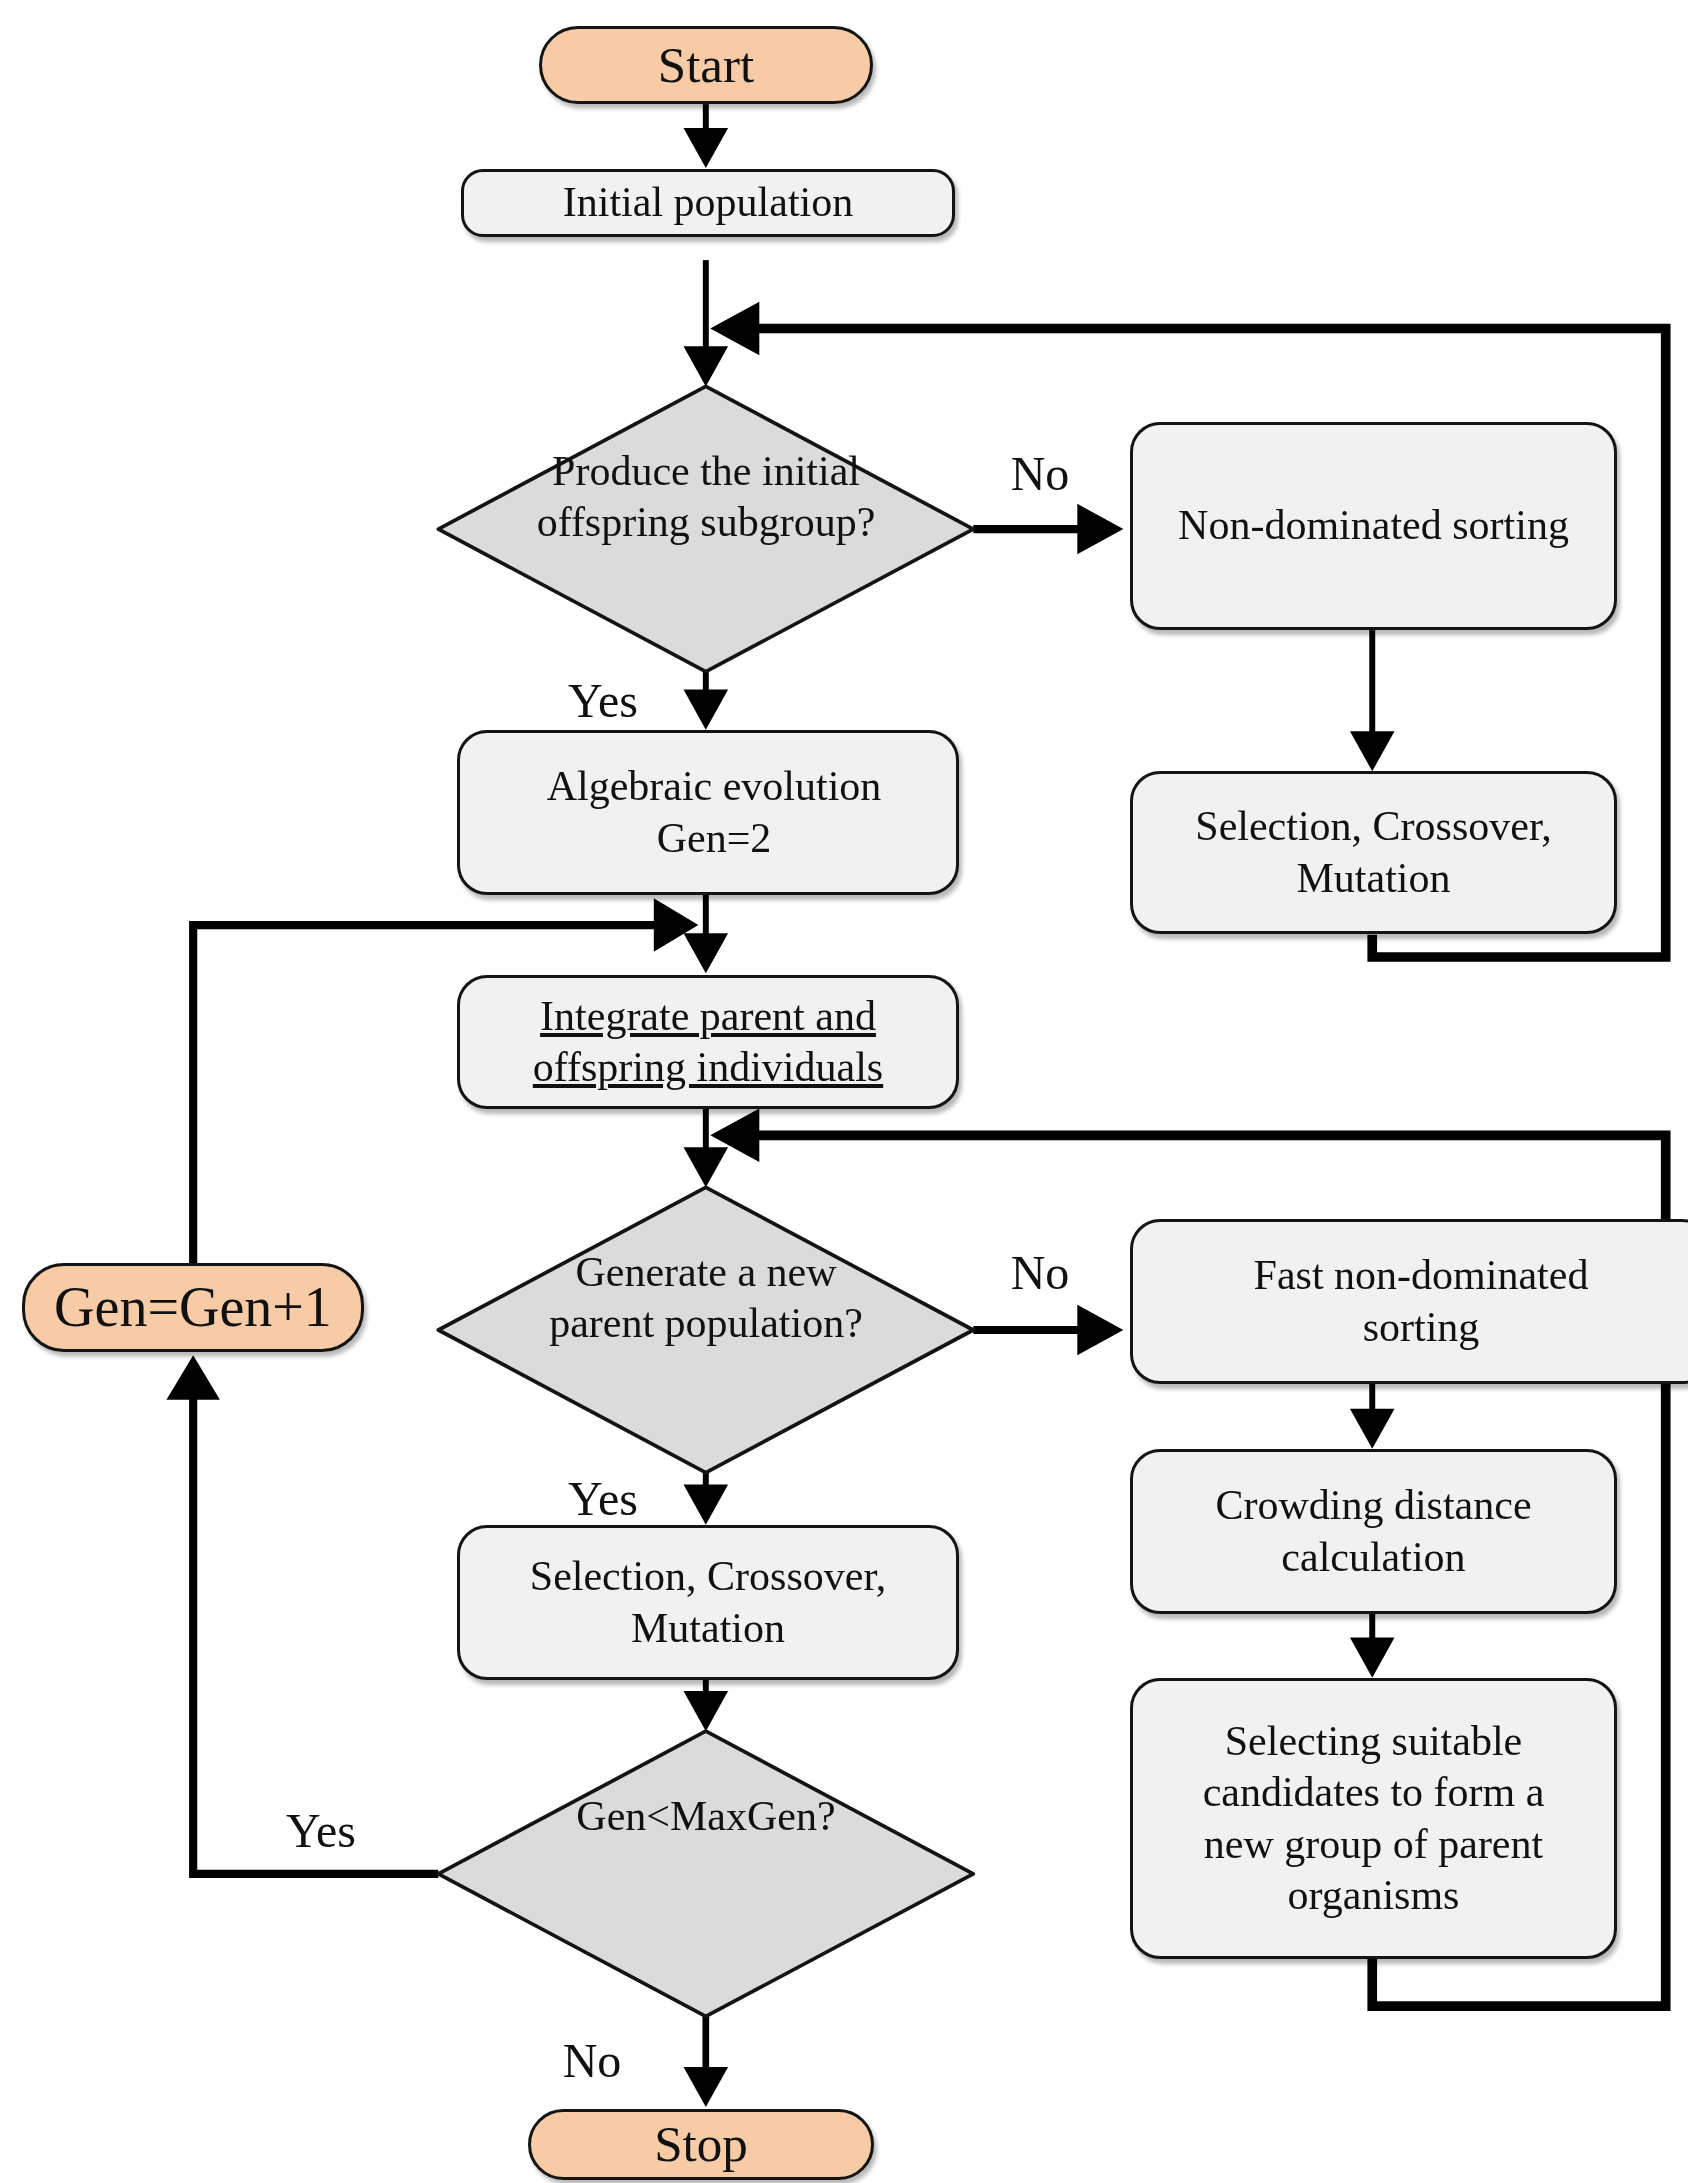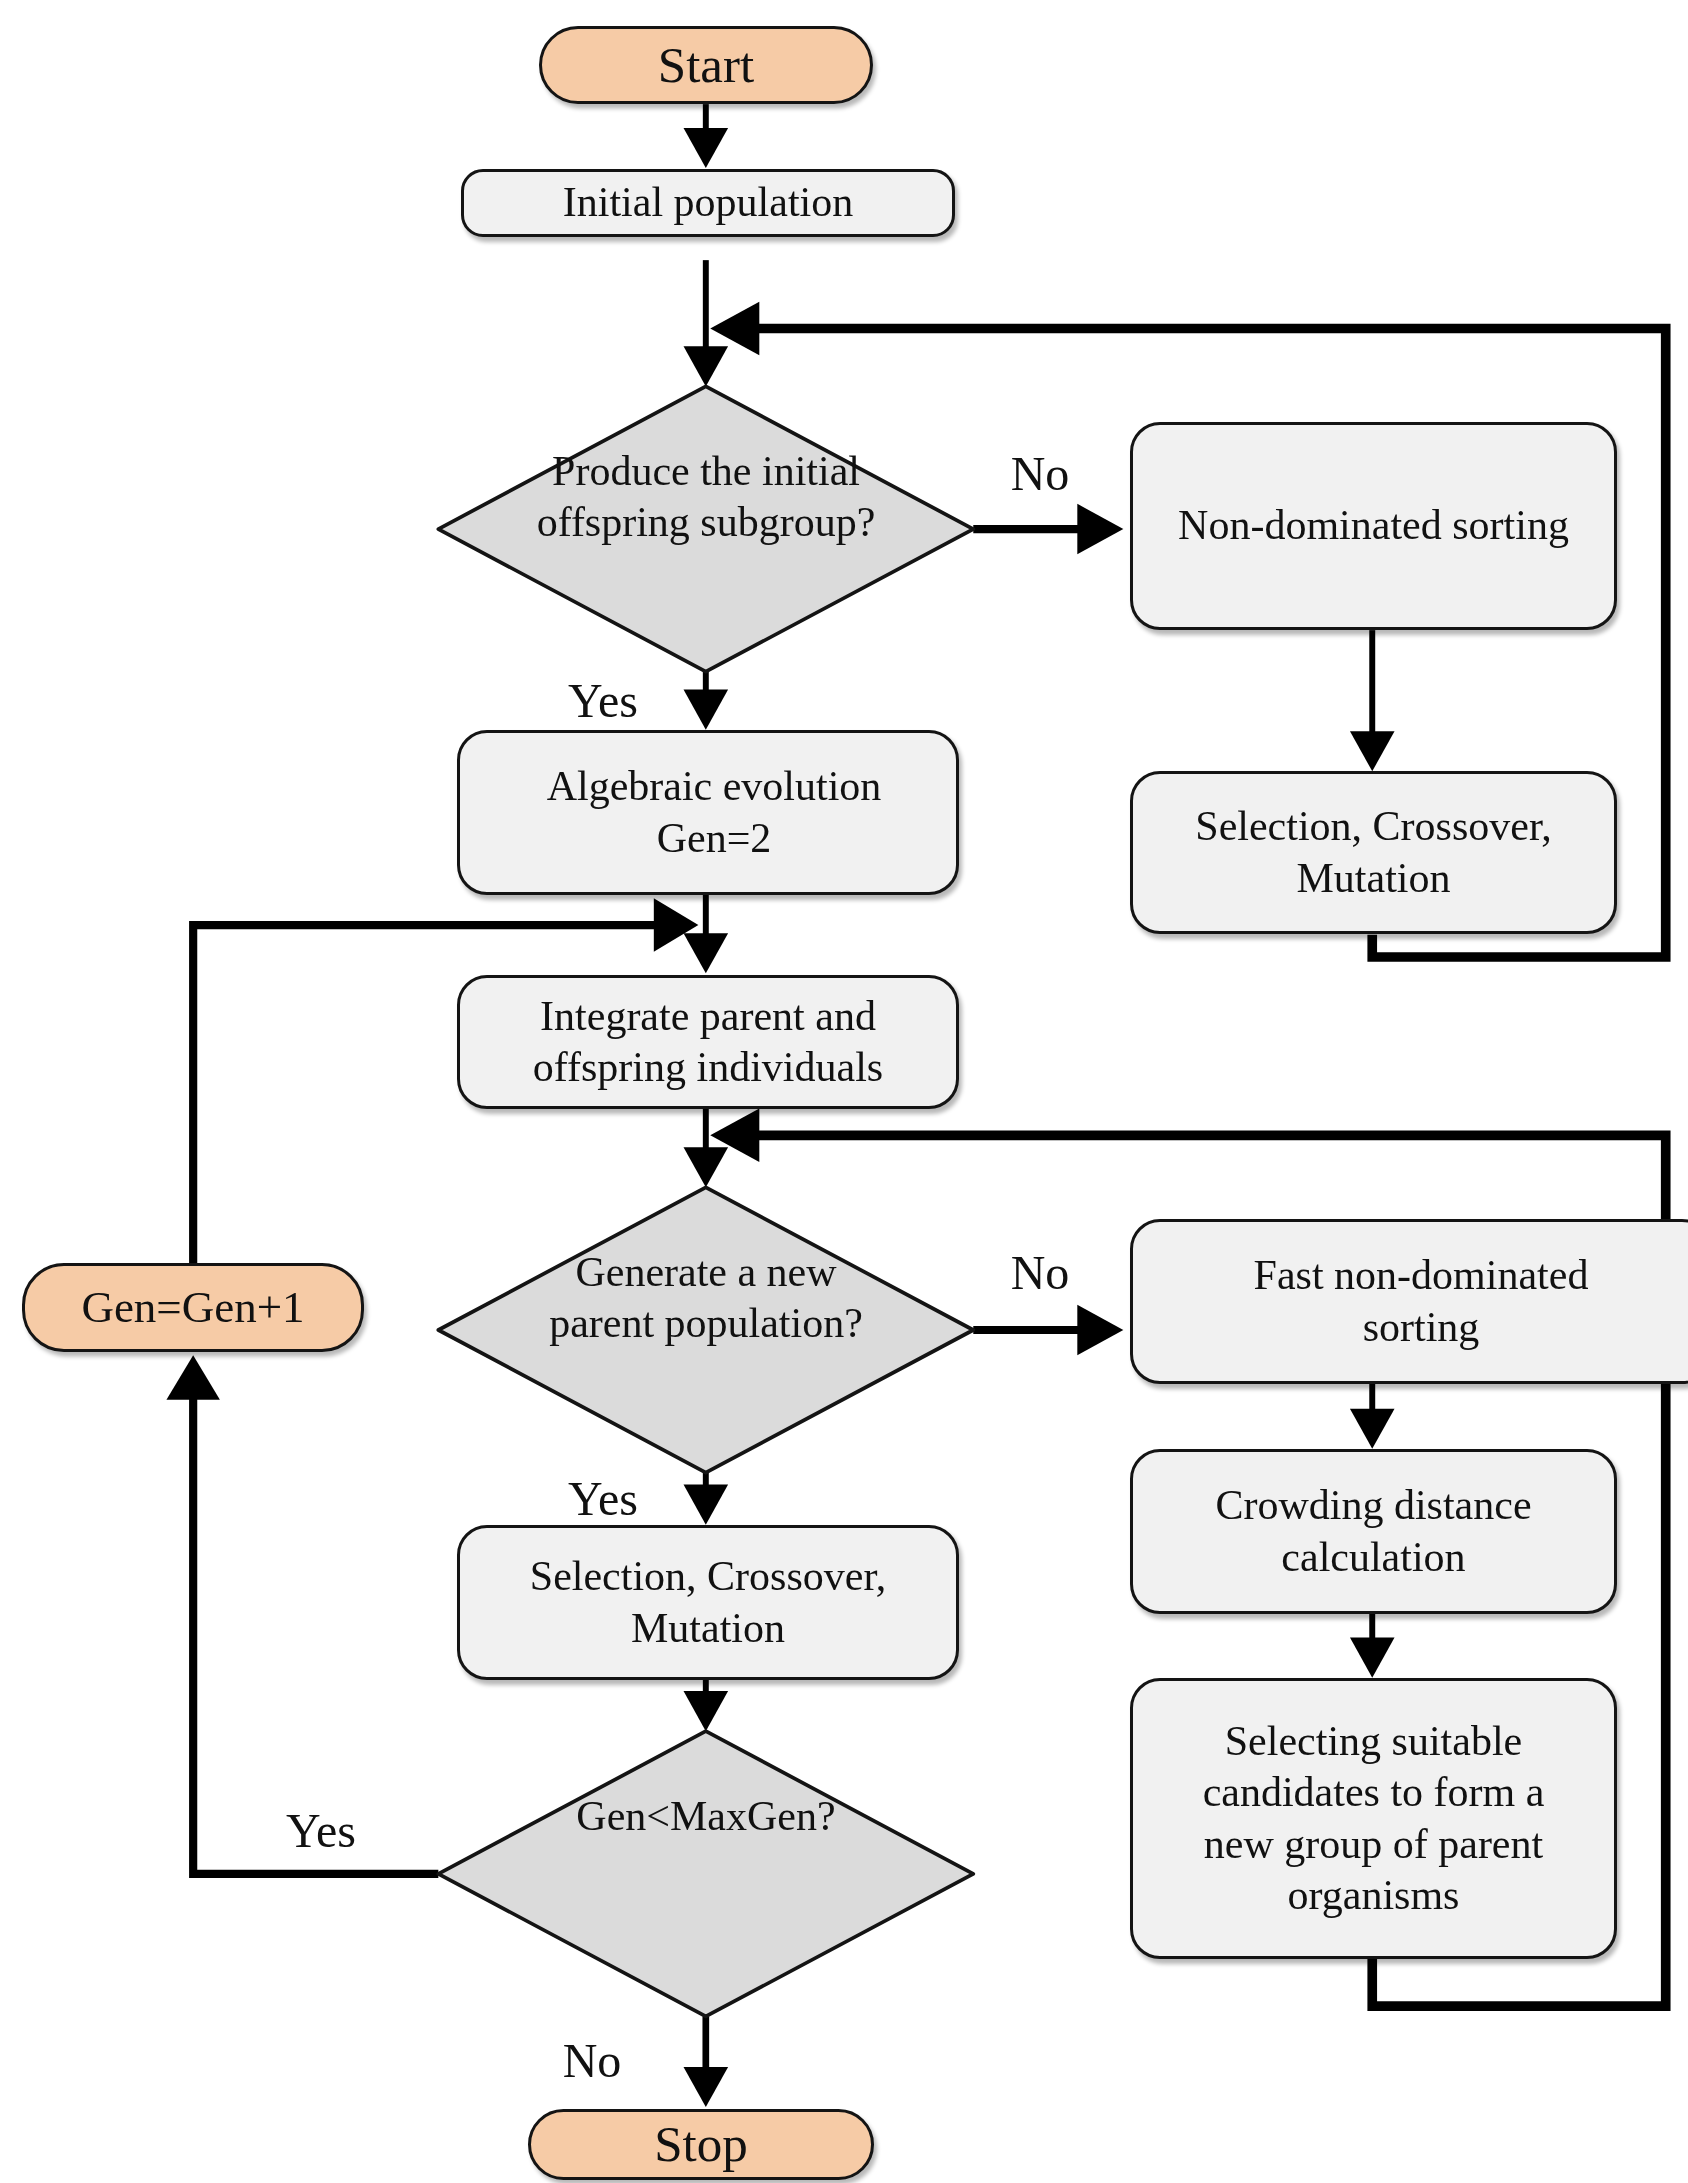--- a/index.html
+++ b/index.html
@@ -93,32 +93,32 @@
     <polygon points="950,1598 1310,1790 950,1982 590,1790" fill="var(--decision-fill)" stroke="#141414" stroke-width="5" stroke-linejoin="round"></polygon>
     <polygon points="950,2330 1310,2522 950,2714 590,2522" fill="var(--decision-fill)" stroke="#141414" stroke-width="5" stroke-linejoin="round"></polygon>
   </svg>
 
   <div class="node terminal" style="left:528px;top:2109px;width:346px;height:71px;">
     <span class="lbl">Stop</span>
   </div>
   <div class="node terminal" style="left:539px;top:26px;width:334px;height:78px;">
     <span class="lbl">Start</span>
   </div>
-  <div class="node terminal" style="left:22px;top:1263px;width:342px;height:89px;font-size:45px;">
+  <div class="node terminal" style="left:22px;top:1263px;width:342px;height:89px;font-size:56px;">
     <span class="lbl">Gen=Gen+1</span>
   </div>
 
   <div class="node process" style="left:461px;top:169px;width:494px;height:68px;border-radius:22px;">
     <span class="lbl">Initial population</span>
   </div>
   <div class="node process" style="left:457px;top:730px;width:502px;height:165px;padding-left:12px;">
     <span class="lbl">Algebraic evolution
 Gen=2</span>
   </div>
-  <div class="node process" style="left:457px;top:975px;width:502px;height:134px;">
+  <div class="node process" style="left:457px;top:975px;width:502px;height:134px;text-decoration:underline;">
     <span class="lbl">Integrate parent and
 offspring individuals</span>
   </div>
   <div class="node process" style="left:457px;top:1525px;width:502px;height:155px;">
     <span class="lbl">Selection, Crossover,
 Mutation</span>
   </div>
 
   <div class="node process" style="left:1130px;top:422px;width:487px;height:208px;">
     <span class="lbl">Non-dominated sorting</span>

